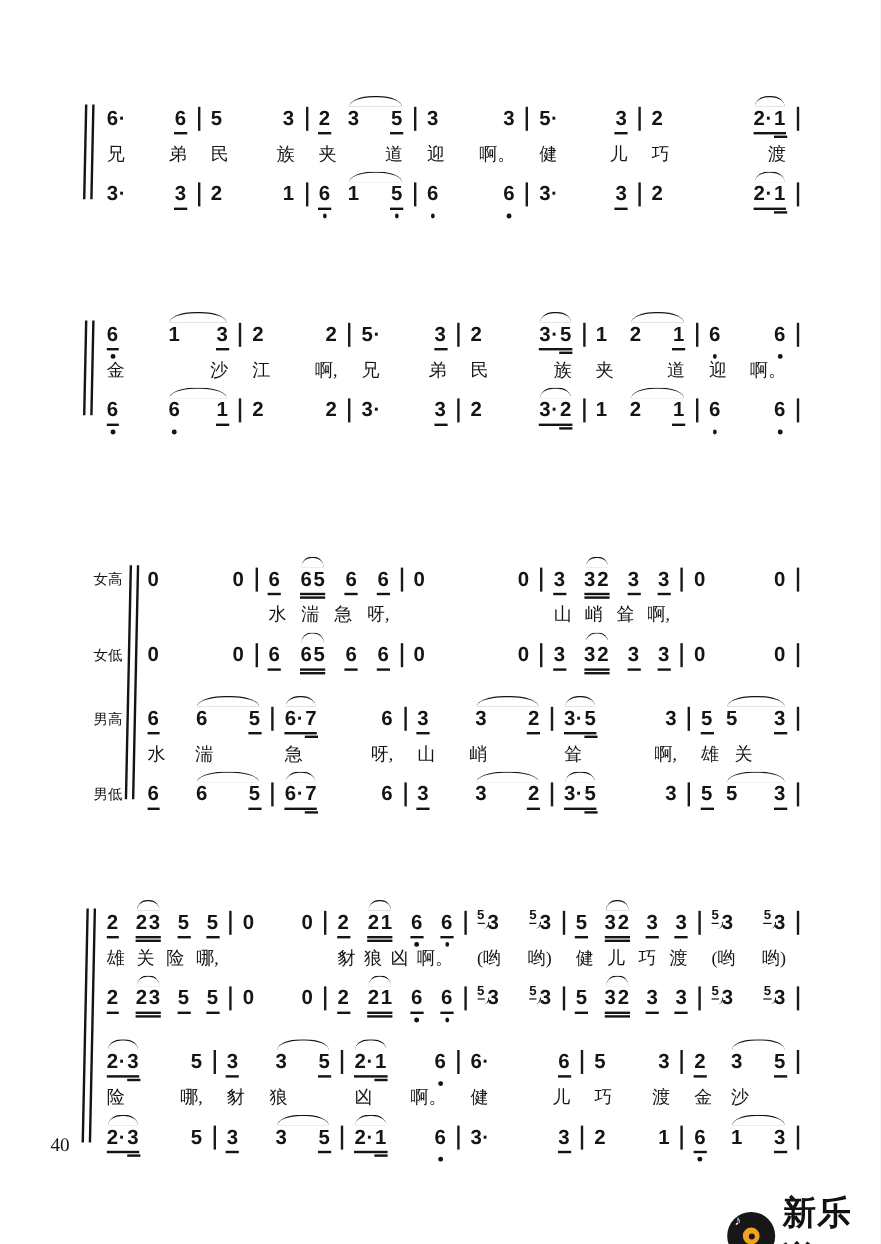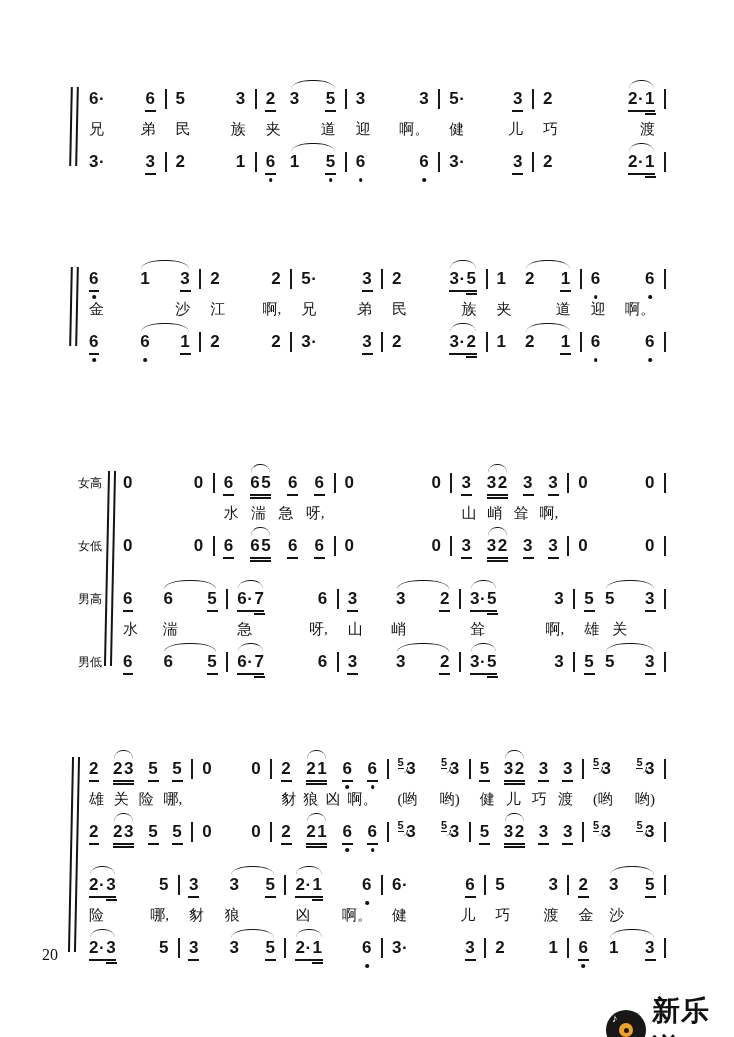--- a/index.html
+++ b/index.html
@@ -853,21 +853,21 @@
                 <span class="tok"><span class="d">1</span></span>
                 <span class="tok"><span class="d">3</span><span class="l l1"></span></span>
               </span>
             </div>
             <span class="barline"></span>
           </div>
         </div>
       </div>
     </div>
 
-  <div class="pageno">20</div>
+  <div class="pageno">40</div>
 
   <div class="logo">
     <span class="record">
       <span class="rdot"></span>
       <span class="rnote1">♪</span>
 
     </span>
     <span class="logotext">新乐谱</span>
   </div>
 </div>

